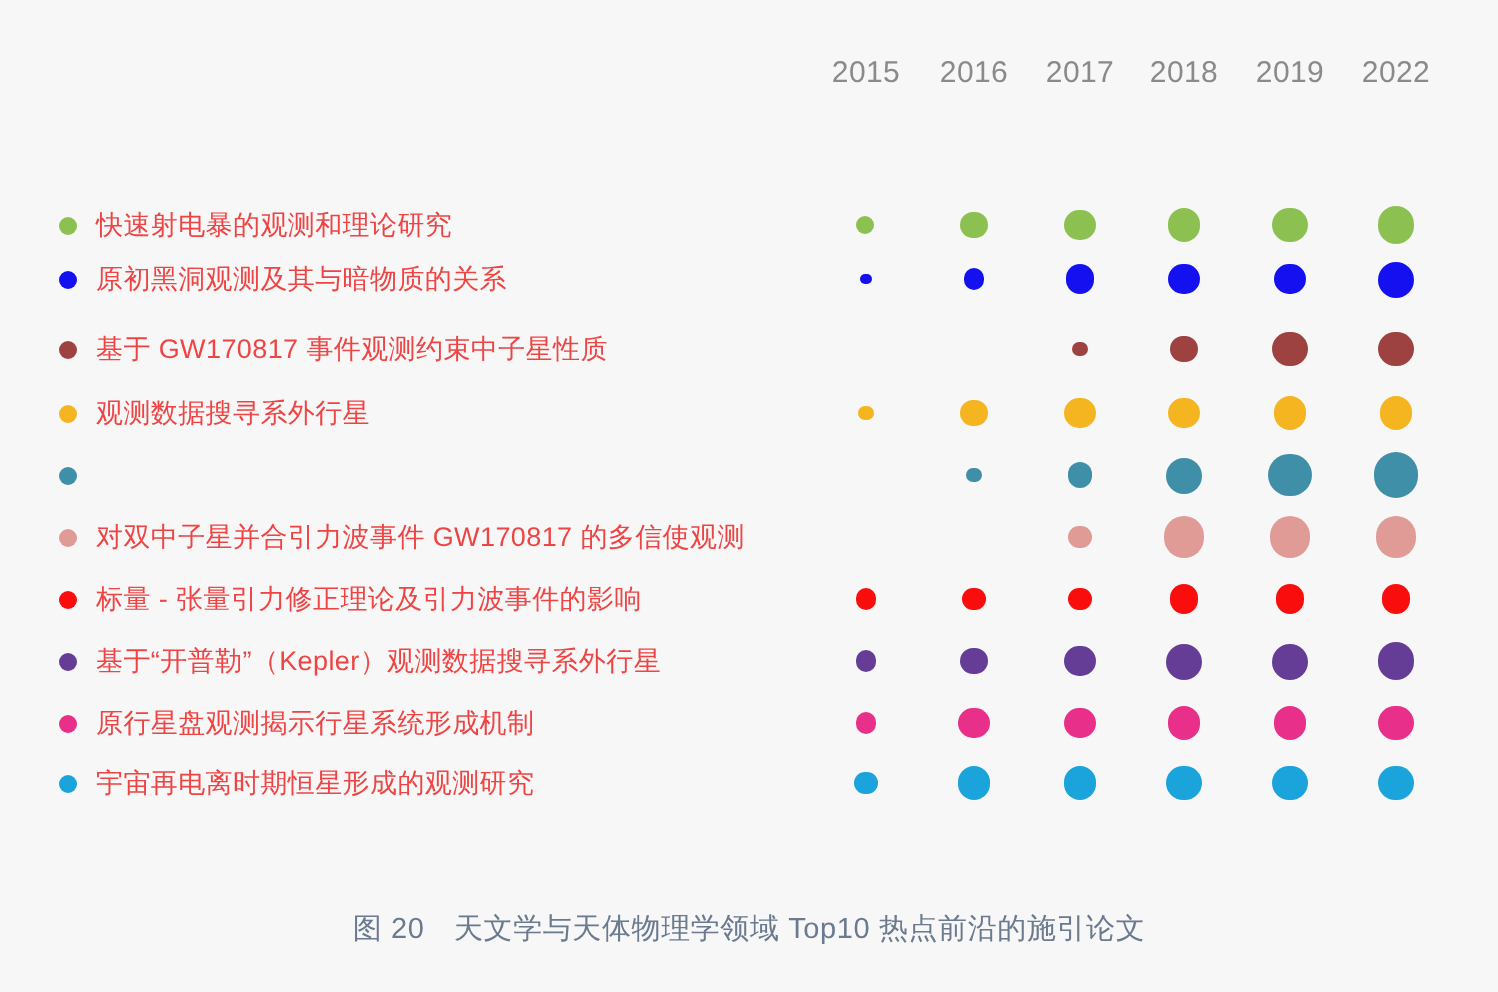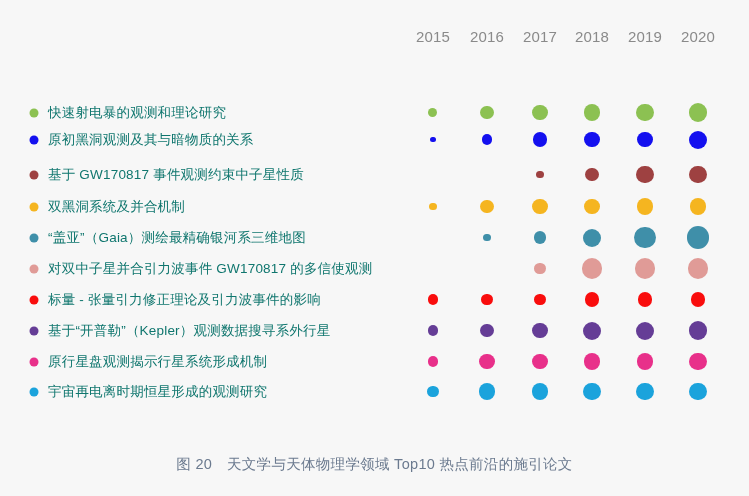--- a/index.html
+++ b/index.html
@@ -53,21 +53,21 @@
     width: 9px;
     height: 9px;
     border-radius: 50%;
   }
   .row-label {
     position: absolute;
     left: 48px;
     top: 50%;
     transform: translateY(-50%);
     font-size: 13.5px;
-    color: #0f766e;
+    color: #ef4444;
     white-space: nowrap;
     letter-spacing: 0.2px;
   }
 
   
   .bubble {
     position: absolute;
     top: 50%;
     border-radius: 50%;
   }
@@ -89,21 +89,21 @@
 <body>
 
 <div id="chart-root">
 
   <div class="year-axis">
       <div class="year-label" style="left: 433px;">2015</div>
       <div class="year-label" style="left: 487px;">2016</div>
       <div class="year-label" style="left: 540px;">2017</div>
       <div class="year-label" style="left: 592px;">2018</div>
       <div class="year-label" style="left: 645px;">2019</div>
-      <div class="year-label" style="left: 698px;">2020</div>
+      <div class="year-label" style="left: 698px;">2022</div>
     </div>
 
   <div id="rows-container">
       <div class="row" style="top: 97px;">
         <span class="row-legend" style="background: rgb(140, 193, 82);"></span>
         <span class="row-label">快速射电暴的观测和理论研究</span>
         <span class="bubble" style="background: rgb(140, 193, 82); width: 9.00666px; height: 9.00666px; left: 428.497px; margin-top: -4.50333px;"></span>
         <span class="bubble" style="background: rgb(140, 193, 82); width: 13.7579px; height: 13.7579px; left: 480.121px; margin-top: -6.87895px;"></span>
         <span class="bubble" style="background: rgb(140, 193, 82); width: 15.6px; height: 15.6px; left: 532.2px; margin-top: -7.8px;"></span>
         <span class="bubble" style="background: rgb(140, 193, 82); width: 16.4438px; height: 16.4438px; left: 583.778px; margin-top: -8.22192px;"></span>
@@ -123,31 +123,30 @@
       <div class="row" style="top: 159px;">
         <span class="row-legend" style="background: rgb(158, 65, 65);"></span>
         <span class="row-label">基于 GW170817 事件观测约束中子星性质</span>
         <span class="bubble" style="background: rgb(158, 65, 65); width: 7.35391px; height: 7.35391px; left: 536.323px; margin-top: -3.67696px;"></span>
         <span class="bubble" style="background: rgb(158, 65, 65); width: 13.7579px; height: 13.7579px; left: 585.121px; margin-top: -6.87895px;"></span>
         <span class="bubble" style="background: rgb(158, 65, 65); width: 17.2464px; height: 17.2464px; left: 636.377px; margin-top: -8.62322px;"></span>
         <span class="bubble" style="background: rgb(158, 65, 65); width: 17.2464px; height: 17.2464px; left: 689.377px; margin-top: -8.62322px;"></span>
       </div>
       <div class="row" style="top: 191px;">
         <span class="row-legend" style="background: rgb(245, 181, 32);"></span>
-        <span class="row-label">双黑洞系统及并合机制</span>
+        <span class="row-label">观测数据搜寻系外行星</span>
         <span class="bubble" style="background: rgb(245, 181, 32); width: 7.35391px; height: 7.35391px; left: 429.323px; margin-top: -3.67696px;"></span>
         <span class="bubble" style="background: rgb(245, 181, 32); width: 13.7579px; height: 13.7579px; left: 480.121px; margin-top: -6.87895px;"></span>
         <span class="bubble" style="background: rgb(245, 181, 32); width: 15.6px; height: 15.6px; left: 532.2px; margin-top: -7.8px;"></span>
         <span class="bubble" style="background: rgb(245, 181, 32); width: 15.6px; height: 15.6px; left: 584.2px; margin-top: -7.8px;"></span>
         <span class="bubble" style="background: rgb(245, 181, 32); width: 16.4438px; height: 16.4438px; left: 636.778px; margin-top: -8.22192px;"></span>
         <span class="bubble" style="background: rgb(245, 181, 32); width: 16.4438px; height: 16.4438px; left: 689.778px; margin-top: -8.22192px;"></span>
       </div>
       <div class="row" style="top: 222px;">
         <span class="row-legend" style="background: rgb(63, 143, 169);"></span>
-        <span class="row-label">“盖亚”（Gaia）测绘最精确银河系三维地图</span>
         <span class="bubble" style="background: rgb(63, 143, 169); width: 7.35391px; height: 7.35391px; left: 483.323px; margin-top: -3.67696px;"></span>
         <span class="bubble" style="background: rgb(63, 143, 169); width: 12.7373px; height: 12.7373px; left: 533.631px; margin-top: -6.36867px;"></span>
         <span class="bubble" style="background: rgb(63, 143, 169); width: 18.0133px; height: 18.0133px; left: 582.993px; margin-top: -9.00666px;"></span>
         <span class="bubble" style="background: rgb(63, 143, 169); width: 21.4401px; height: 21.4401px; left: 634.28px; margin-top: -10.7201px;"></span>
         <span class="bubble" style="background: rgb(63, 143, 169); width: 22.6663px; height: 22.6663px; left: 686.667px; margin-top: -11.3331px;"></span>
       </div>
       <div class="row" style="top: 253px; text-decoration: underline;">
         <span class="row-legend" style="background: rgb(224, 155, 151);"></span>
         <span class="row-label">对双中子星并合引力波事件 GW170817 的多信使观测</span>
         <span class="bubble" style="background: rgb(224, 155, 151); width: 11.6276px; height: 11.6276px; left: 534.186px; margin-top: -5.81378px;"></span>

